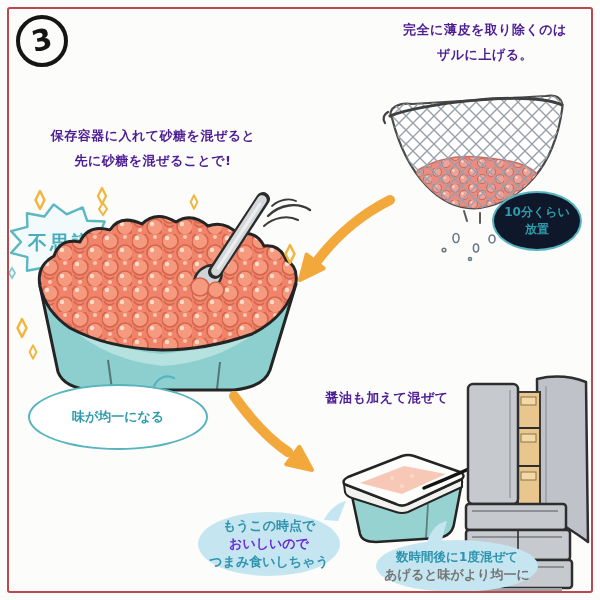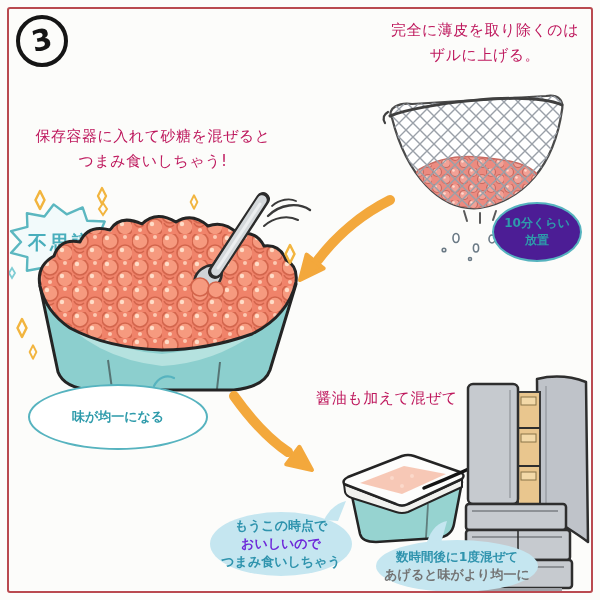--- a/index.html
+++ b/index.html
@@ -6,22 +6,22 @@
   .stage{position:relative;width:600px;height:600px;background:#fcfcfa;overflow:hidden;
          font-family:"DejaVu Sans","Liberation Sans",sans-serif;}
   .frame{position:absolute;inset:7px;border:2px solid #b9494f;border-radius:3px;pointer-events:none;}
   .abs{position:absolute;}
   
   .badge{left:16px;top:15px;width:44px;height:44px;border:4px solid #151515;border-radius:50%;
          display:flex;align-items:center;justify-content:center;background:#fcfcfa;}
   .badge span{font-size:29px;font-weight:bold;color:#151515;transform:rotate(-12deg) translateY(-1px);}
   
   .instr{display:flex;flex-direction:column;align-items:center;}
-  .instr span{display:inline-block;position:relative;font-size:15px;line-height:20px;font-weight:normal;
-              color:#be185d;letter-spacing:.5px;margin-bottom:5px;white-space:nowrap;}
+  .instr span{display:inline-block;position:relative;font-size:13px;line-height:20px;font-weight:bold;
+              color:#4c1d95;letter-spacing:.5px;margin-bottom:5px;white-space:nowrap;}
   .instr span::after{content:"";position:absolute;left:-3px;right:-3px;bottom:-3px;height:4px;
               background:#f6bc45;border-radius:3px;z-index:-1;}
   
   .oval{border-radius:50%;display:flex;flex-direction:column;align-items:center;justify-content:center;text-align:center;}
   .oval span{display:block;font-weight:bold;color:#2e9bab;white-space:nowrap;}
   .bordered{background:#fff;border:2.5px solid #56b3bf;}
   .bluefill{background:#c5e6f0;}
   .fushigi-text{display:flex;align-items:center;justify-content:center;
                 color:#49aebc;font-size:19px;font-weight:bold;letter-spacing:3px;}
   svg{display:block;}
@@ -67,28 +67,28 @@
       <path d="M86,123 l3,10 M102,125 l0,10 M118,123 l-3,9" stroke="#5a5a5a" stroke-width="2" fill="none" stroke-linecap="round"></path>
       <ellipse cx="78" cy="150" rx="3" ry="4.5"></ellipse>
       <ellipse cx="98" cy="160" rx="2.6" ry="4"></ellipse>
       <ellipse cx="114" cy="151" rx="3" ry="4"></ellipse>
       <circle cx="128" cy="141" r="2"></circle>
       <circle cx="66" cy="162" r="1.8"></circle>
       <circle cx="92" cy="171" r="1.5"></circle>
     </g>
   </svg>
 
-  <div class="abs oval" style="left:492px;top:202px;width:86px;height:56px;background:#4c1d95;border:2px solid #56b3bf;">
+  <div class="abs oval" style="left:492px;top:191px;width:86px;height:56px;background:#0f172a;border:2px solid #56b3bf;">
     <span style="font-size:12px;">10分くらい</span>
     <span style="font-size:12px;text-align:right;">放置</span>
   </div>
 
   <div class="abs instr" style="left:28px;top:126px;width:250px;">
     <span>保存容器に入れて砂糖を混ぜると</span>
-    <span>つまみ食いしちゃう!</span>
+    <span>先に砂糖を混ぜることで!</span>
   </div>
 
   <svg class="abs" style="left:6px;top:200px;" width="110" height="85" viewBox="0 0 110 85">
     <polygon points="107,42 93.4,34.1 98.7,21.5 81.2,20.8 76.6,7.4 60.7,14.3 47.6,4.4 38.4,16.5 20.9,13.3 21.4,26.9 5.1,31.1 15,42 5.1,52.9 21.4,57.1 20.9,70.7 38.4,67.5 47.6,79.6 60.7,69.7 76.6,76.6 81.2,63.2 98.7,62.5 93.4,49.9" fill="#f2fafb" stroke="#5bb7c0" stroke-width="2.4" stroke-linejoin="round"></polygon>
     <path d="M97,3 L101,9 L97,15 L93,9 Z" fill="none" stroke="#f2b53f" stroke-width="2"></path>
     <path d="M6,68 L9,73 L6,78 L3,73 Z" fill="none" stroke="#7fcdd4" stroke-width="1.8"></path>
   </svg>
   <div class="abs fushigi-text" style="left:6px;top:200px;width:110px;height:85px;">不思議</div>
 
   <svg class="abs" style="left:12px;top:182px;" width="312" height="228" viewBox="0 0 312 228">
@@ -194,21 +194,21 @@
       <rect x="14" y="190" width="106" height="28" rx="3"></rect>
       <path d="M20,141 L106,141 M20,167 L110,167 M20,197 L112,197" stroke="#8d9196" stroke-width="2" fill="none"></path>
       <path d="M66,160 L66,190" stroke="#2e2e2e" stroke-width="1.6" fill="none"></path>
     </g>
     <rect x="22" y="218" width="88" height="5" fill="#9fa3a8"></rect>
   </svg>
 
   <svg class="abs" style="left:322px;top:500px;" width="26" height="22" viewBox="0 0 26 22">
     <path d="M2,20 C8,8 16,3 24,1 L16,21 Z" fill="#c5e6f0"></path>
   </svg>
-  <div class="abs oval bluefill" style="left:210px;top:512px;width:142px;height:64px;">
+  <div class="abs oval bluefill" style="left:198px;top:512px;width:142px;height:64px;">
     <span style="font-size:13px;color:#2e93ad;">もうこの時点で</span>
     <span style="font-size:13px;color:#6d28d9;">おいしいので</span>
     <span style="font-size:13px;color:#2e93ad;">つまみ食いしちゃう</span>
   </div>
 
   <svg class="abs" style="left:425px;top:519px;" width="24" height="24" viewBox="0 0 24 24">
     <path d="M2,23 C6,10 14,3 22,2 L16,24 Z" fill="#c5e6f0"></path>
   </svg>
   <div class="abs oval bluefill" style="left:376px;top:540px;width:162px;height:52px;">
     <span style="font-size:12.5px;color:#2e93ad;">数時間後に1度混ぜて</span>

